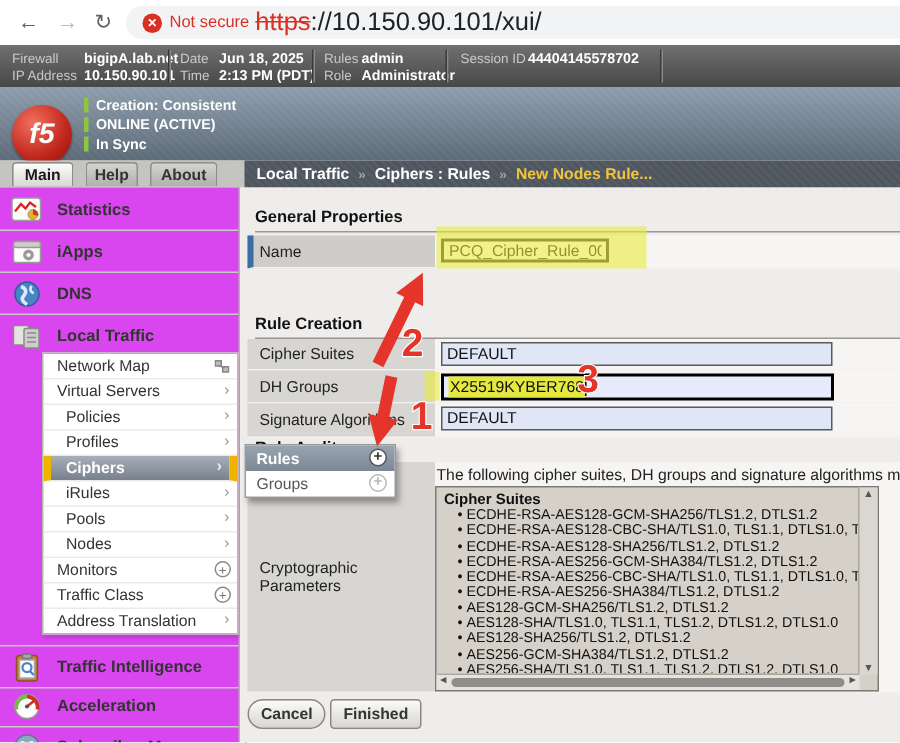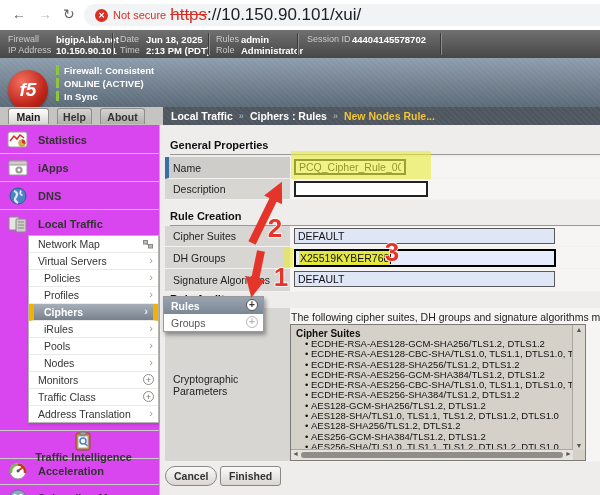--- a/index.html
+++ b/index.html
@@ -134,21 +134,21 @@
     <div class="db-sep" style="left:297px;"></div>
     <span class="db-l" style="left:307px;top:4px;">Session ID</span>
     <span class="db-v" style="left:352px;top:4px;">44404145578702</span>
     <div class="db-sep" style="left:440px;"></div>
   </div>
 
   <div id="banner">
     <div id="f5-logo">f5</div>
     <div class="stat-line" style="top:6px;">
         <span class="stat-bar"></span>
-        <span class="stat-tx">Firewall: Consistent</span>
+        <span class="stat-tx">Creation: Consistent</span>
       </div>
     <div class="stat-line" style="top:19px;">
         <span class="stat-bar"></span>
         <span class="stat-tx">ONLINE (ACTIVE)</span>
       </div>
     <div class="stat-line" style="top:32px;">
         <span class="stat-bar"></span>
         <span class="stat-tx">In Sync</span>
       </div>
   </div>
@@ -248,21 +248,21 @@
       <div class="sm">
           <span>Traffic Class</span>
           <span class="cplus">+</span>
         </div>
       <div class="sm" style="border-bottom:none;">
           <span>Address Translation</span>
           <span class="chev">›</span>
         </div>
     </div>
 
-    <div class="side-item" style="top:305px;border-top:1px solid #cbc9c5;flex-direction:column;">
+    <div class="side-item" style="top:305px;border-top:1px solid #cbc9c5;">
       <svg class="side-ic" viewBox="0 0 24 20">
           <rect x="5" y="2" width="14" height="17" rx="2" fill="#c77b3a" stroke="#8a5120"></rect>
           <rect x="7" y="5" width="10" height="12" fill="#fdfdfd" stroke="#aaa"></rect>
           <rect x="9" y="1" width="6" height="3" rx="1" fill="#a9a7a3" stroke="#777"></rect>
           <circle cx="12" cy="10" r="3" fill="none" stroke="#4a84c4" stroke-width="1.5"></circle>
           <line x1="14" y1="12.5" x2="16.5" y2="15" stroke="#4a84c4" stroke-width="1.5"></line>
         </svg>
       <span class="side-lb">Traffic Intelligence</span>
     </div>
     <div class="side-item" style="top:332px;">
@@ -287,26 +287,20 @@
   </div>
 
   <div id="content">
 
     <div class="sec-head" style="top:14px;">General Properties</div>
 
     <div class="frow" style="top:32px;height:22px;">
       <div class="flab req">Name</div>
       <div class="fval">
         <input class="tin" style="width: 112px;" readonly="" value="PCQ_Cipher_Rule_0001">
-      </div>
-    </div>
-    <div class="frow" style="top:54px;height:21px;">
-      <div class="flab">Description</div>
-      <div class="fval">
-        <input class="tin" style="width: 134px;" readonly="" value="">
       </div>
     </div>
 
     <div class="sec-head" style="top:85px;">Rule Creation</div>
 
     <div class="frow" style="top:101px;height:21px;">
       <div class="flab">Cipher Suites</div>
       <div class="fval">
         <div class="tin wide">
             <span>DEFAULT</span>

